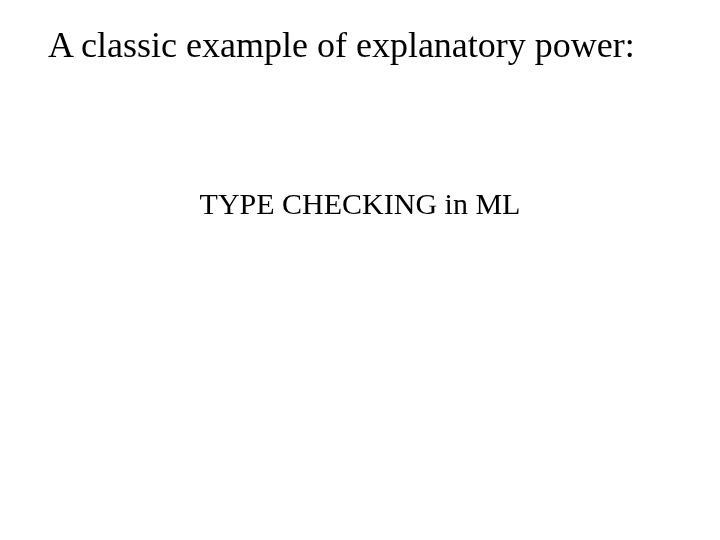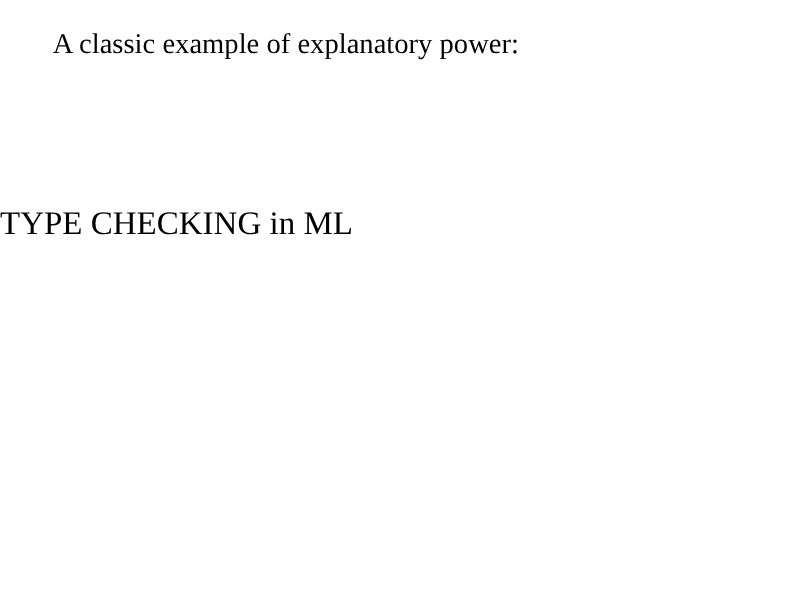--- a/index.html
+++ b/index.html
@@ -18,29 +18,30 @@
     }
     .slide {
       width: 100%;
       height: 100%;
       position: relative;
     }
     .heading {
       position: absolute;
       top: 24px;
       left: 48px;
-      font-size: 26px;
+      font-size: 36px;
       font-weight: normal;
       line-height: 1.2;
     }
     .subheading {
       position: absolute;
       top: 186px;
       left: 0;
       width: 100%;
+      text-align: center;
       font-size: 30px;
       font-weight: normal;
       line-height: 1.2;
     }
   </style>
 </head>
 <body>
 
 <div class="slide">
   <div class="heading">A classic example of explanatory power:</div>

